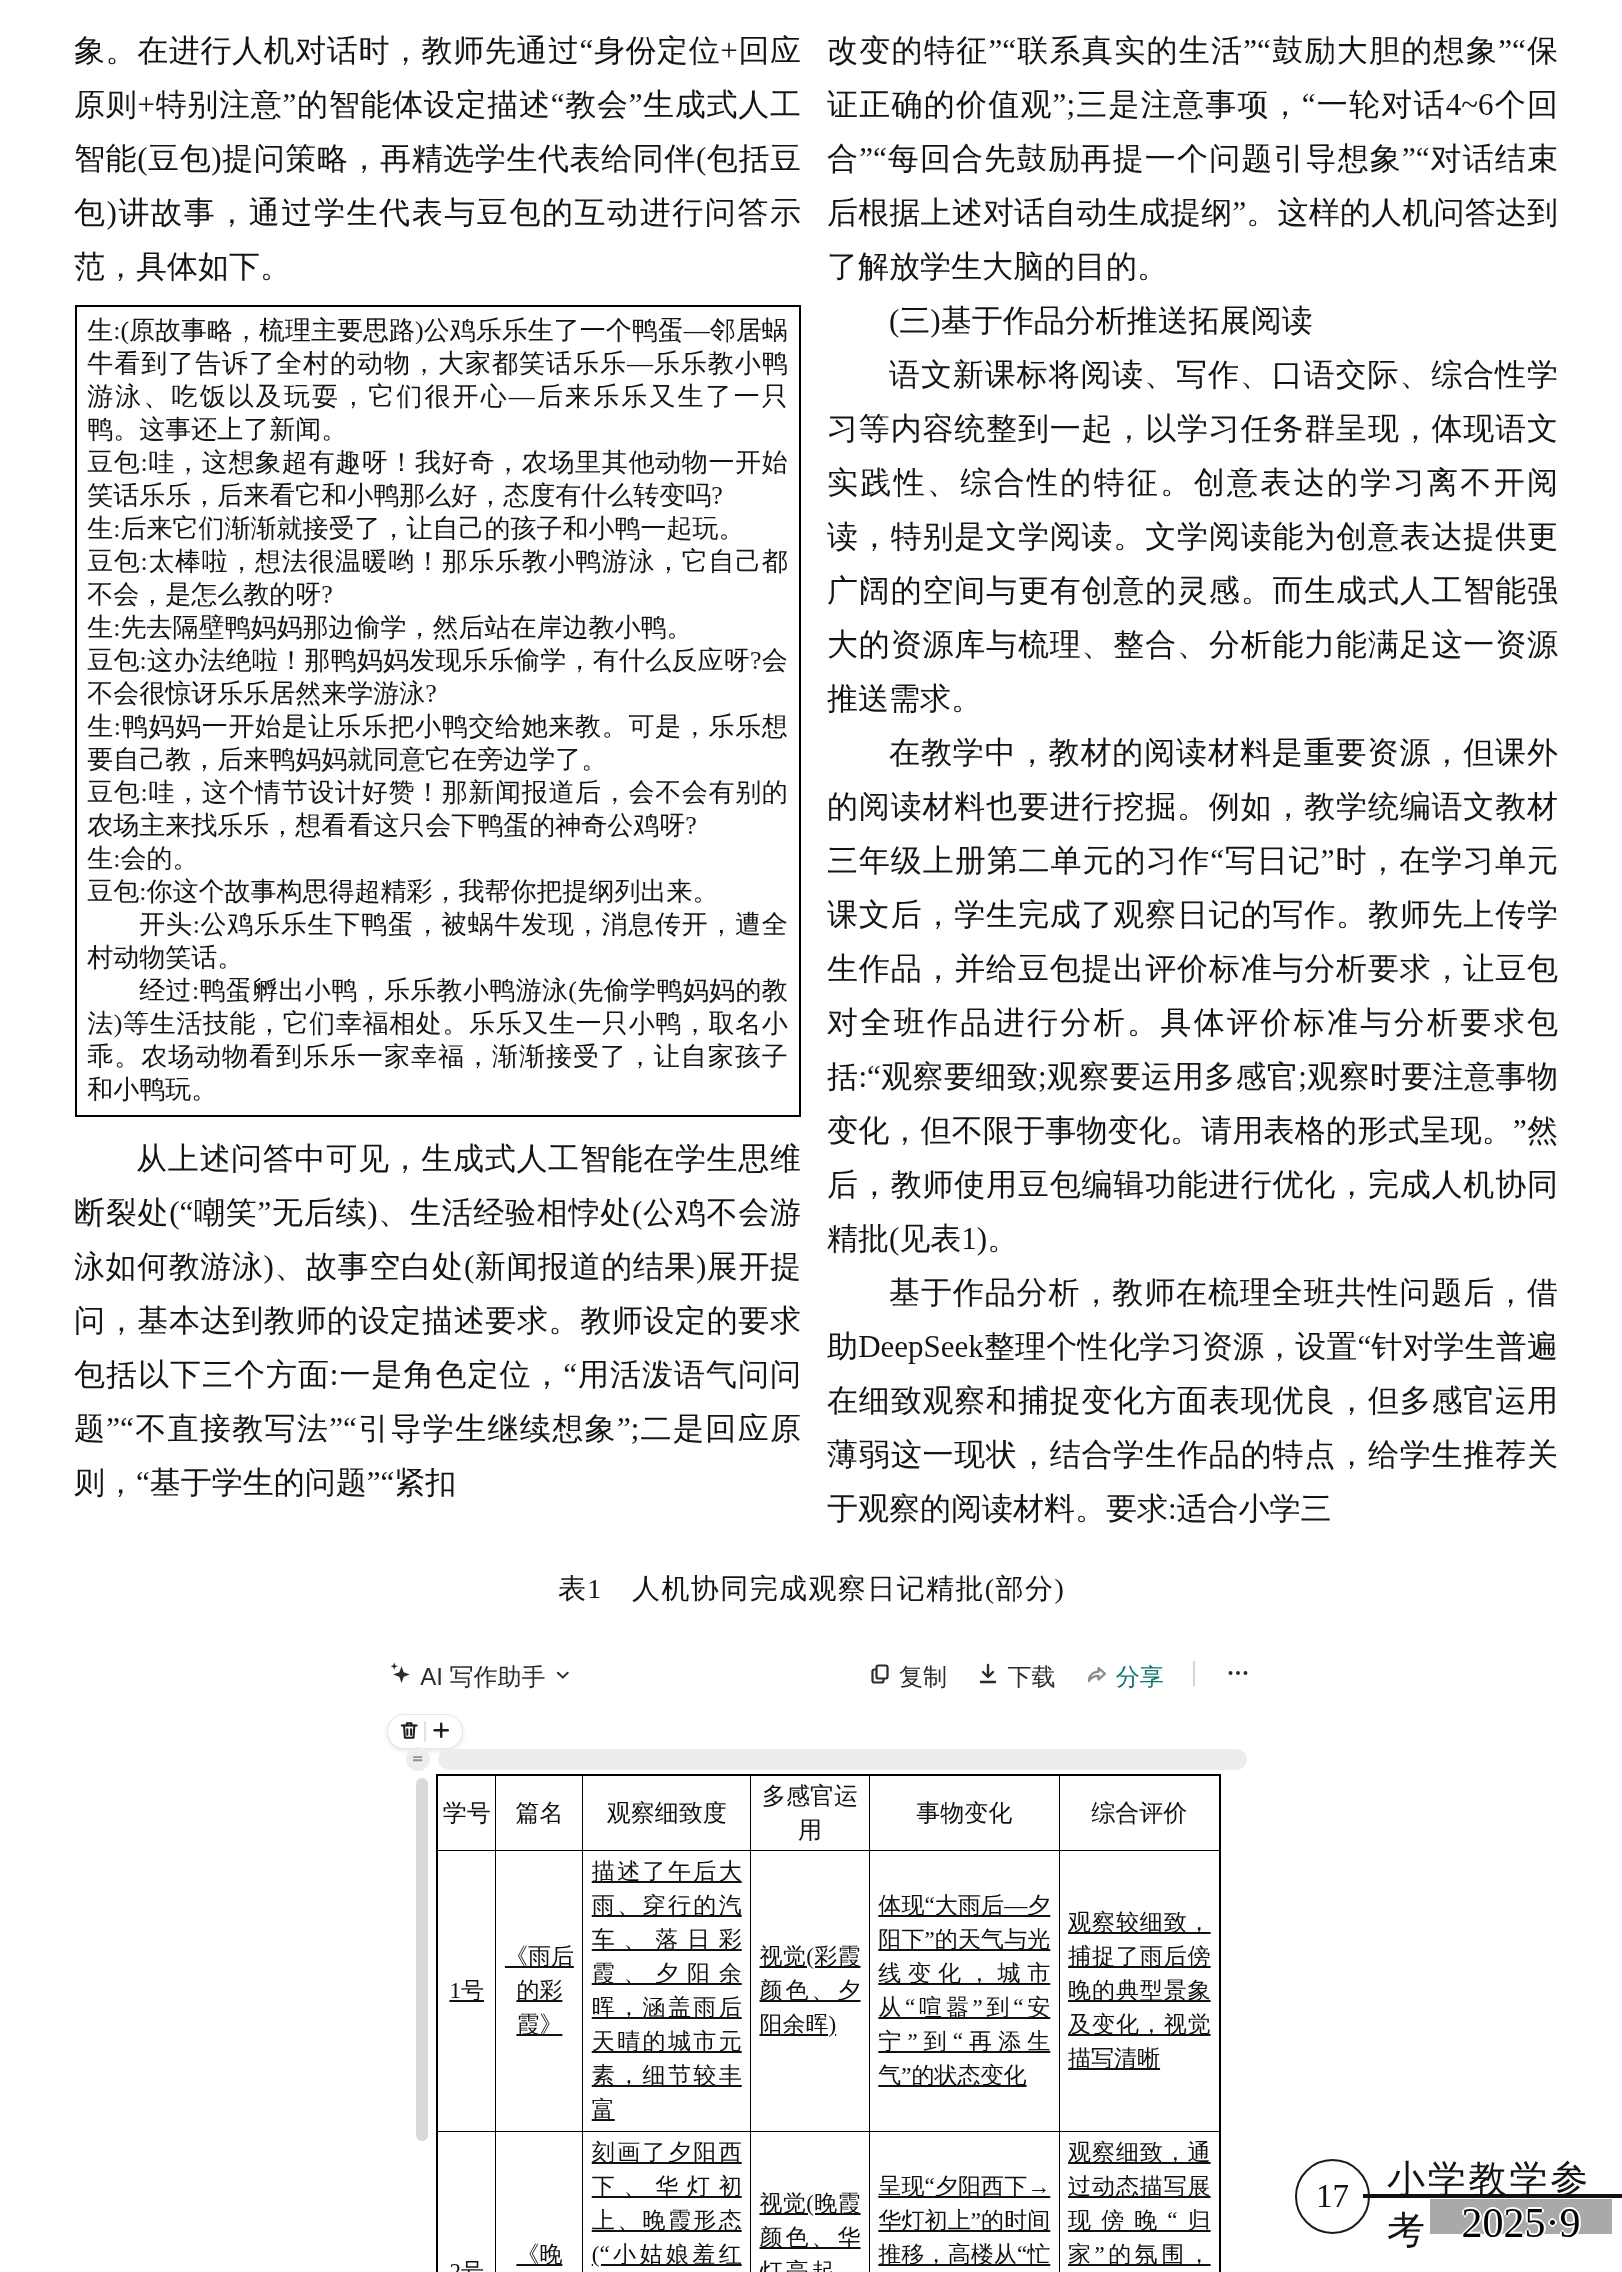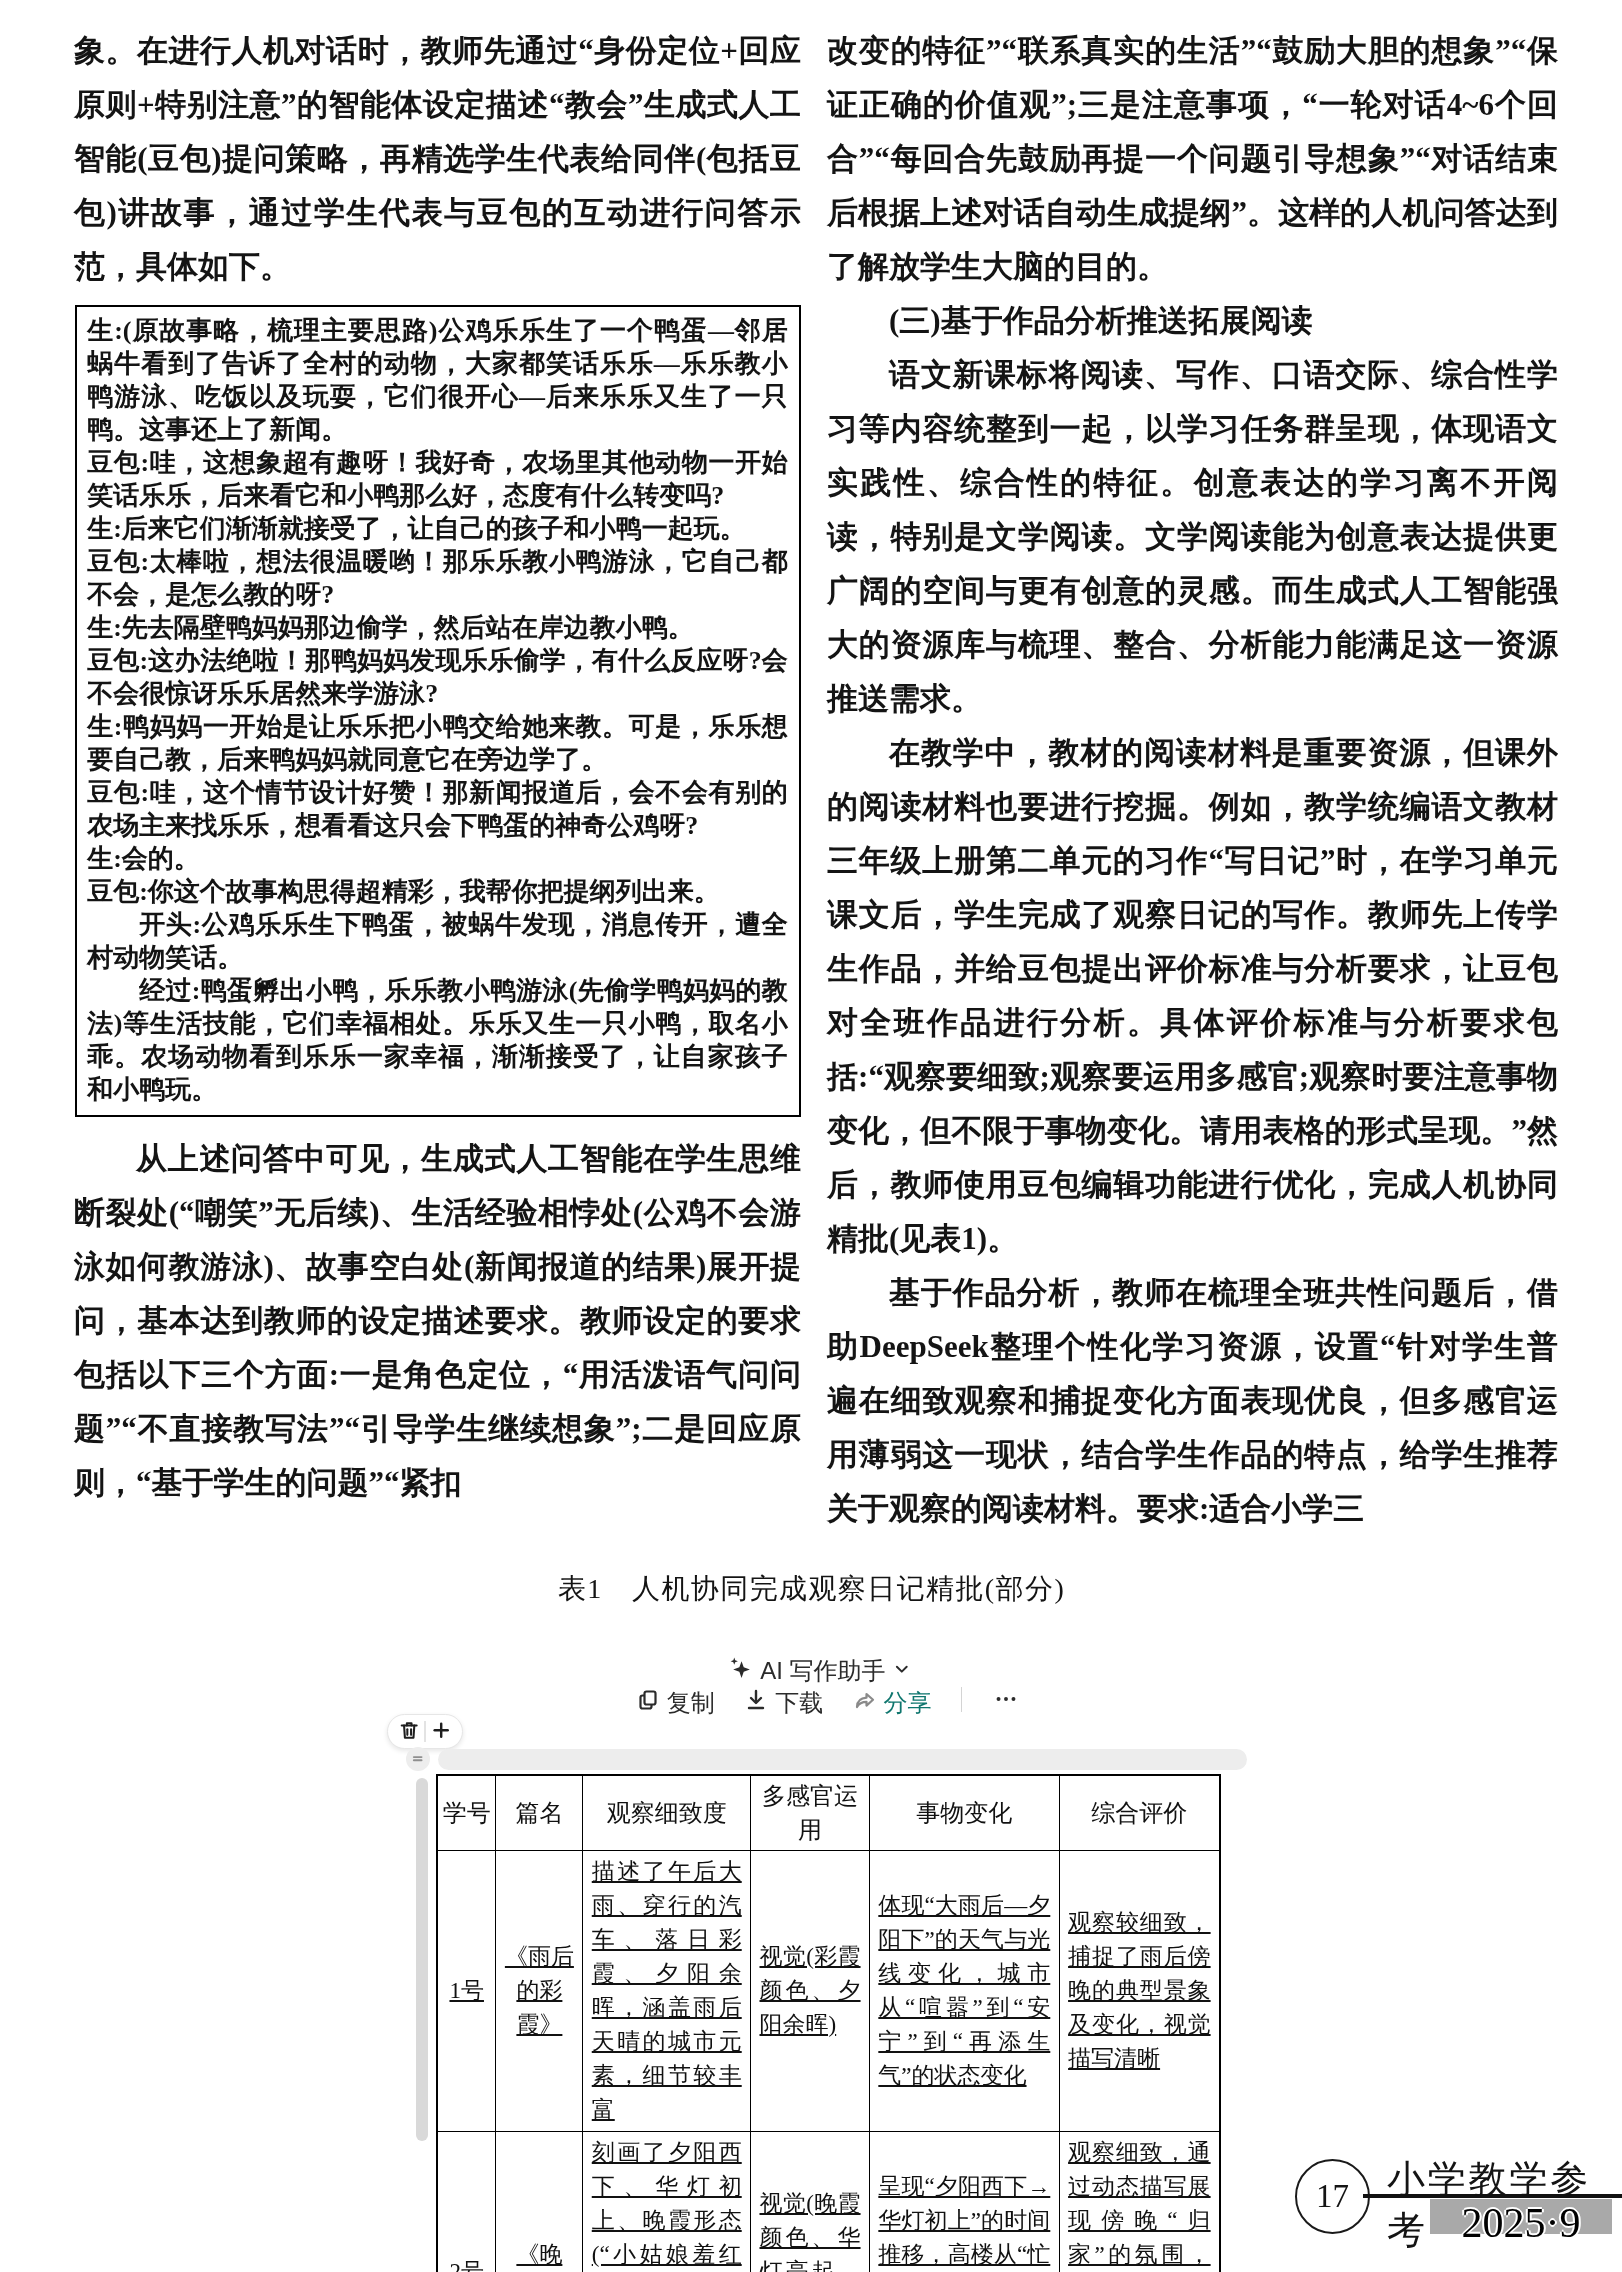--- a/index.html
+++ b/index.html
@@ -3,37 +3,37 @@
 <meta charset="utf-8">
 <style>
   html,body{margin:0;padding:0;background:#ffffff;}
   .page{position:relative;width:1623px;height:2273px;background:#fff;overflow:hidden;
         font-family:"Liberation Serif","DejaVu Serif",serif;color:#141414;}
 
   
   .col{position:absolute;top:24px;text-align:justify;font-size:31px;line-height:54px;}
   .col-left{left:74px;width:727px;}
   .col-right{left:827px;width:731px;}
-  .col p{margin:0;text-indent:2em;font-weight:bold;}
+  .col p{margin:0;text-indent:2em;}
   .col p.cont{text-indent:0;}
   .heading{text-indent:2em;}
 
   
   .dialog-box{border:2.1px solid #000;margin:11.2px 0 15.4px 1.4px;padding:7px 11.2px 8.4px 9.8px;
               font-size:26px;line-height:33px;text-align:justify;}
   .dialog-box p{margin:0;text-indent:0;}
   .dialog-box p.outline{text-indent:2em;}
 
   
   .fig-caption{position:absolute;top:1570px;left:0;width:100%;text-align:center;
                font-size:28px;letter-spacing:1.4px;}
   .shot{position:absolute;left:377px;top:1655px;width:882px;height:498px;
         font-family:"Liberation Sans","DejaVu Sans",sans-serif;}
   .shot-toolbar{display:flex;justify-content:space-between;align-items:center;
-                height:43px;padding:0 7px 0 11.2px;font-size:24px;color:#2b2b2b;flex-direction:column;}
+                height:43px;padding:0 7px 0 11.2px;font-size:24px;color:#2b2b2b;}
   .tb-left{display:flex;align-items:center;gap:7px;}
   .tb-right{display:flex;align-items:flex-start;gap:14px;}
   .tb-btn{display:flex;align-items:center;gap:7px;margin-left:15.4px;cursor:pointer;}
   .tb-btn.muted{color:#0f766e;}
   .tb-divider{width:1.4px;height:25px;background:#d4d4d4;margin-left:15.4px;}
   .tb-more{margin-left:15.4px;display:flex;align-items:center;}
   .icon{display:inline-block;vertical-align:middle;}
   .pill{position:absolute;left:9.8px;top:59px;display:flex;align-items:center;gap:4.2px;
         background:#fff;border:1.4px solid #e6e6e6;border-radius:18px;padding:4.2px 9.8px;
         box-shadow:0 2.1px 5.6px rgba(0,0,0,.10);}

